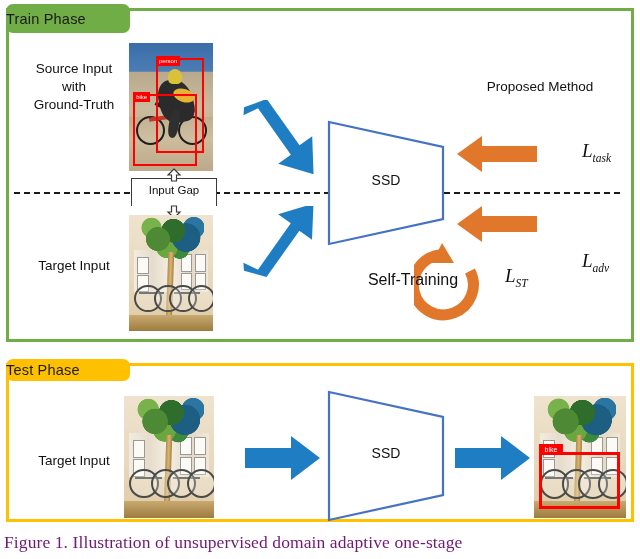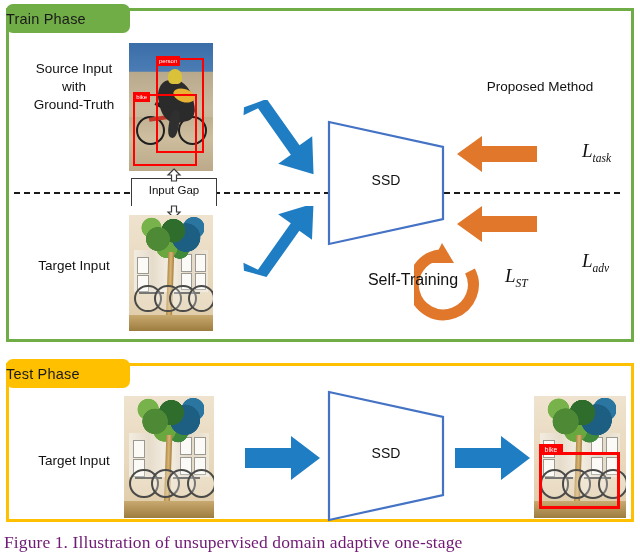--- a/index.html
+++ b/index.html
@@ -52,21 +52,21 @@
     left: 6px;
     top: 4px;
     width: 124px;
     height: 29px;
     background: #70ad47;
   }
   #test-tab {
     left: 6px;
     top: 359px;
     width: 124px;
-    height: 29px;
+    height: 22px;
     background: #ffc000;
   }
 
   
   .label {
     position: absolute;
     font-size: 13.5px;
     color: #111111;
     text-align: center;
     line-height: 1.32;

